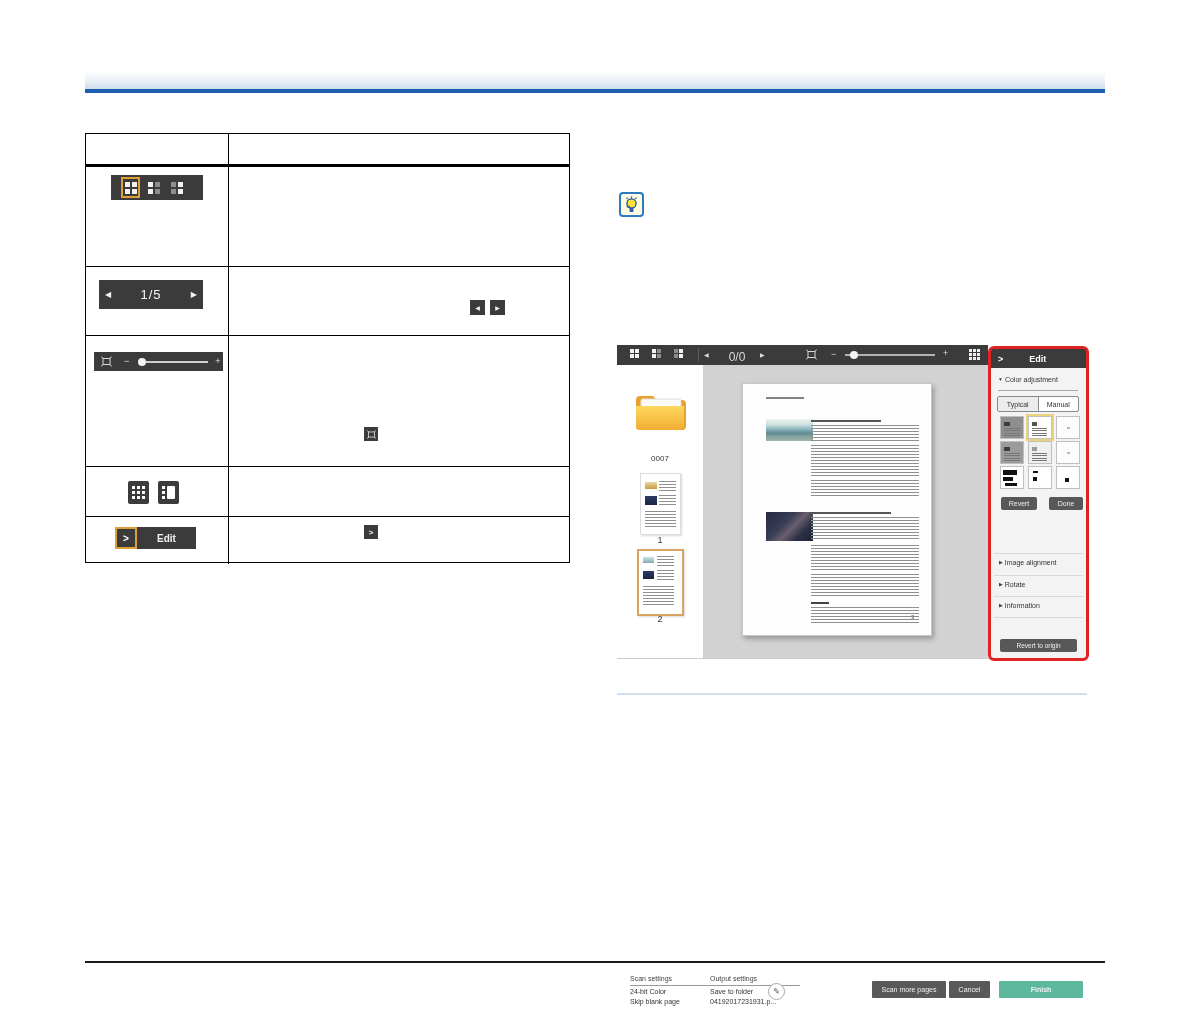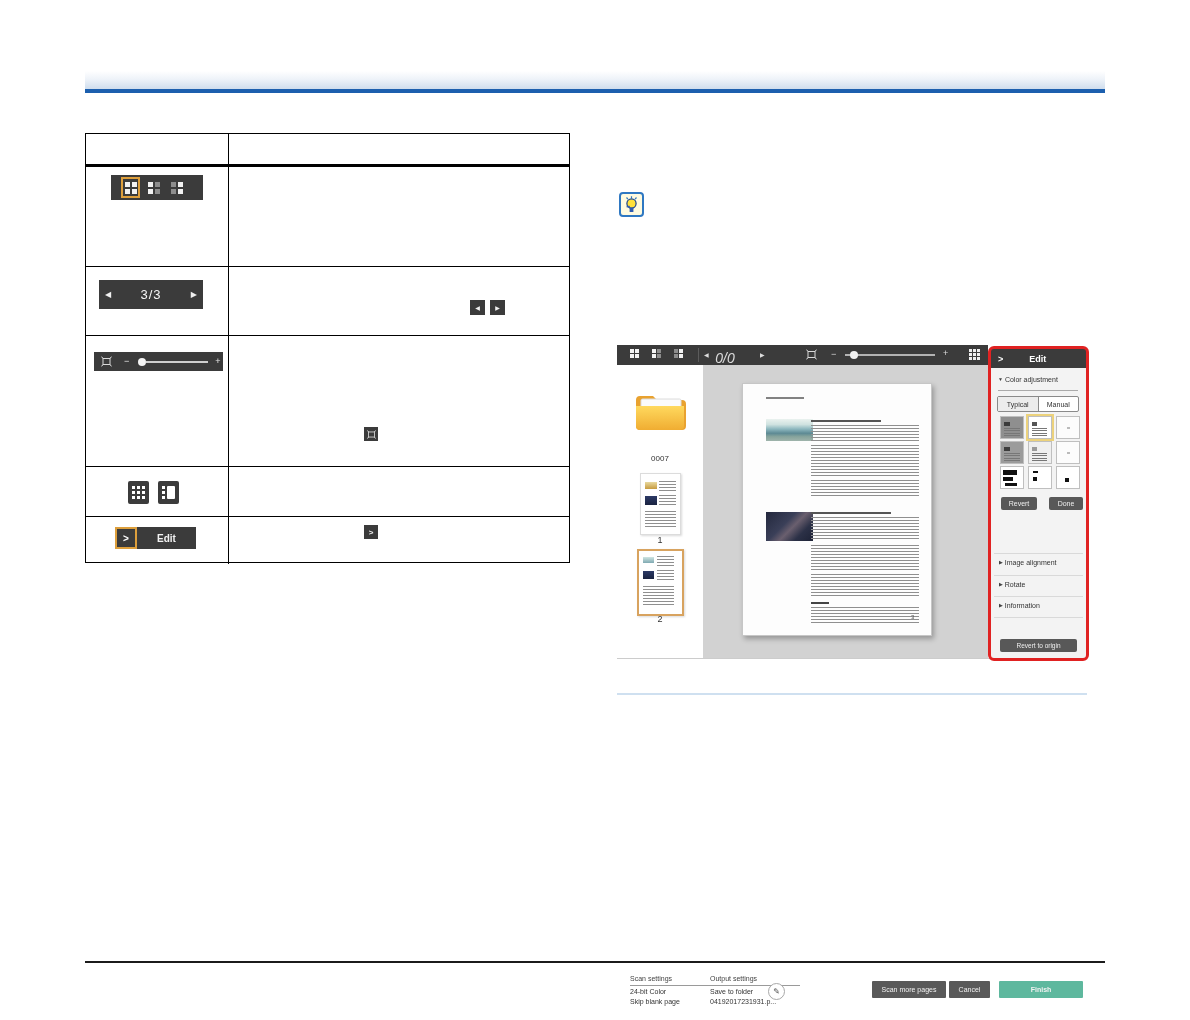--- a/index.html
+++ b/index.html
@@ -152,21 +152,21 @@
           </span>
       </div>
     </div>
     <div class="c2"></div>
   </div>
 
   <div class="trow" style="top:132px;height:69px;">
     <div class="c1">
       <div class="abs darkbar navbar" style="left:13px;top:13px;width:104px;height:29px;">
         <span class="nav-arrow" style="margin-left:6px;">◀</span>
-        <span class="nav-num">3/3</span>
+        <span class="nav-num">1/5</span>
         <span class="nav-arrow" style="margin-right:6px;">▶</span>
       </div>
     </div>
     <div class="c2">
       <span class="abs sqbtn" style="left:241px;top:33px;width:15px;height:15px;font-size:6px;">◀</span>
       <span class="abs sqbtn" style="left:261px;top:33px;width:15px;height:15px;font-size:6px;">▶</span>
     </div>
   </div>
 
   <div class="trow" style="top:201px;height:131px;">
@@ -263,21 +263,21 @@
     <span class="abs" style="left:57px;top:4px;">
         <span class="g2 sm">
           <i class="gr"></i>
           <i></i>
           <i class="gr"></i>
           <i></i>
         </span>
       </span>
     <span class="tb-sep"></span>
     <span class="tb-txt" style="left:87px;top:6px;font-size:6px;">◀</span>
-    <span class="tb-txt" style="left:88px;top:5px;width:40px;text-align:center;font-size:14px;font-style:italic;">0/0</span>
+    <span class="tb-txt" style="left:100px;top:5px;width:40px;text-align:center;font-size:12px;">0/0</span>
     <span class="tb-txt" style="left:143px;top:6px;font-size:6px;">▶</span>
     <svg class="abs" width="13" height="13" viewBox="0 0 13 13" style="left:188px;top:3px;">
       <rect x="3" y="3.5" width="7" height="6" fill="none" stroke="#d9d9d9" stroke-width="1"></rect>
       <path d="M1.3 1.8 l2.2 1.7 M11.7 1.8 l-2.2 1.7 M1.3 11.2 l2.2 -1.7 M11.7 11.2 l-2.2 -1.7" stroke="#d9d9d9" stroke-width="1" fill="none"></path>
     </svg>
     <span class="tb-txt" style="left:214px;top:4px;font-size:9px;">−</span>
     <span class="slider-track" style="left:228px;top:9px;width:90px;"></span>
     <span class="slider-dot" style="left:233px;top:6px;"></span>
     <span class="tb-txt" style="left:326px;top:3px;font-size:9px;">+</span>
     <span class="abs" style="left:352px;top:4px;">

